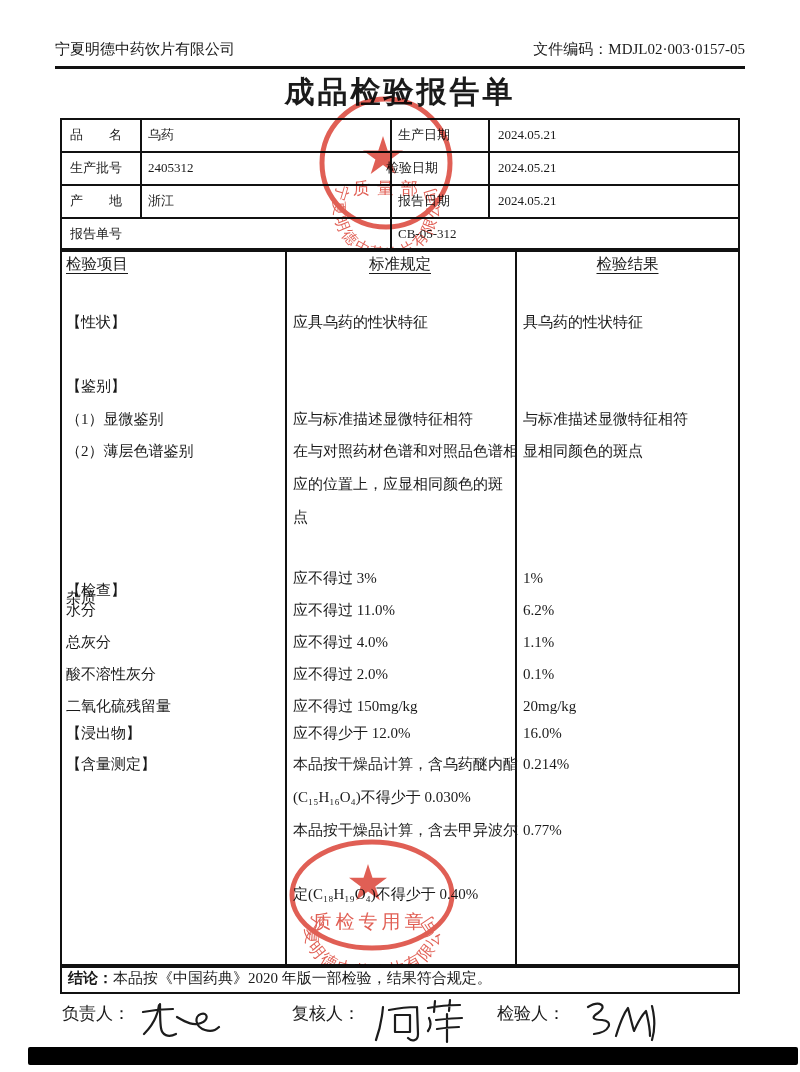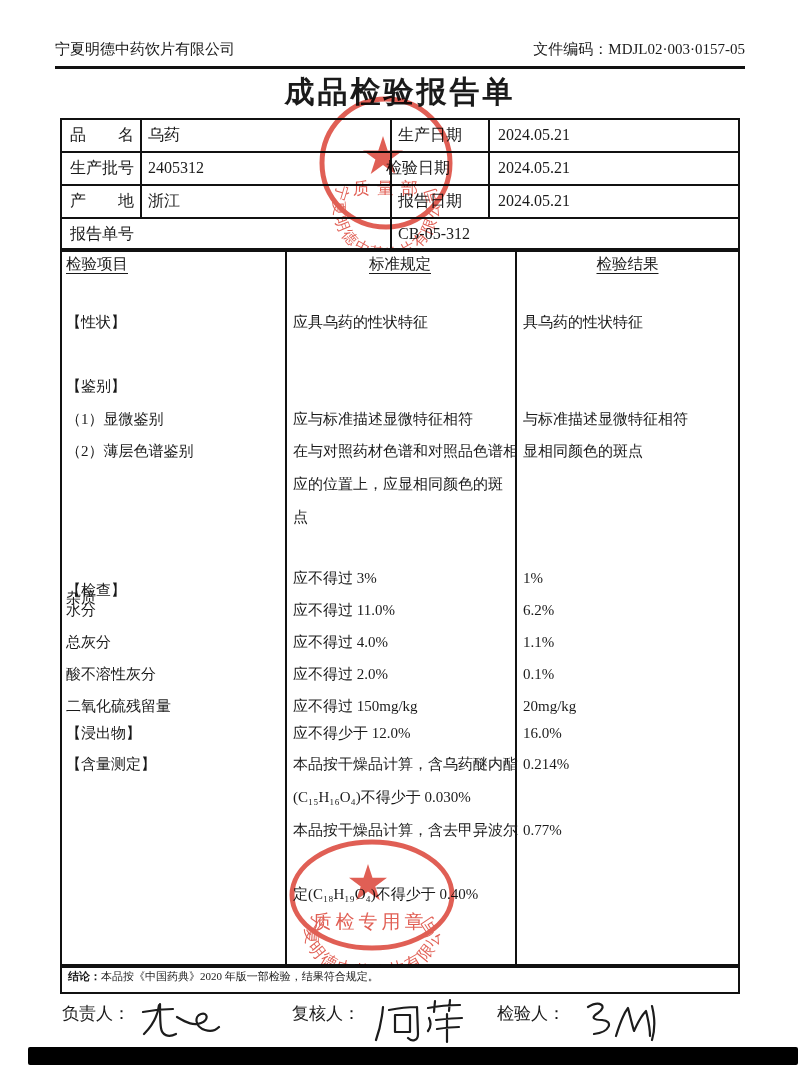--- a/index.html
+++ b/index.html
@@ -6,25 +6,25 @@
   .page{position:relative;width:800px;height:1072px;background:#fff;overflow:hidden;
         font-family:"Liberation Serif","DejaVu Serif",serif;color:#1a1a1a;}
   .abs{position:absolute;white-space:nowrap;}
   .hdr{font-size:15px;top:40px;}
   .rule{position:absolute;left:55px;top:66px;width:690px;height:3px;background:#111;}
   .title{position:absolute;left:0;top:72px;width:800px;text-align:center;
          font-size:30px;font-weight:bold;letter-spacing:3px;}
   .box{position:absolute;border:2px solid #111;box-sizing:border-box;}
   .hline{position:absolute;height:2px;background:#111;}
   .vline{position:absolute;width:2px;background:#111;}
-  .cell{font-size:16px;line-height:22px;}
+  .cell{font-size:13px;line-height:22px;}
   .bodyln{font-size:15px;line-height:22px;}
   .colhdr{font-size:15.5px;text-decoration:underline;text-underline-offset:4px;}
   .ctr{text-align:center;}
-  .concl{font-size:11px;}
+  .concl{font-size:15px;}
   .signlbl{font-size:17px;}
   .stamp{position:absolute;opacity:.8;mix-blend-mode:multiply;}
   .scanbar{position:absolute;left:28px;top:1047px;width:770px;height:18px;background:#000;border-radius:2px;}
   svg text, svg textPath{font-family:"Liberation Serif","DejaVu Serif",serif;}
   .sig path{stroke:#1c1c1c;stroke-width:2.2;fill:none;stroke-linecap:round;stroke-linejoin:round;}
 </style>
 </head>
 <body>
 
 <div class="page">

